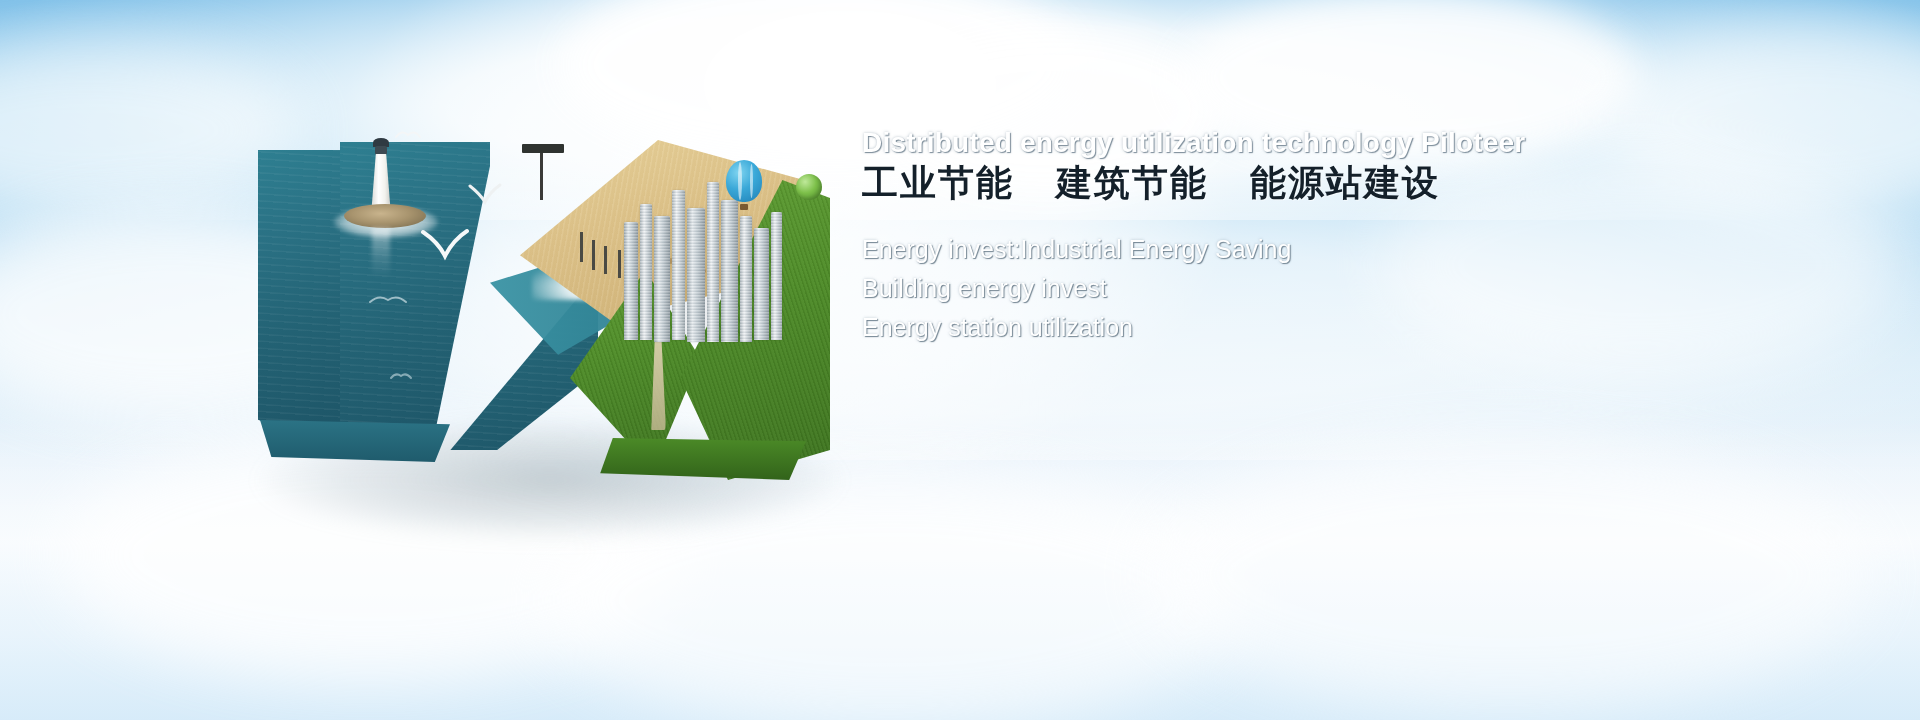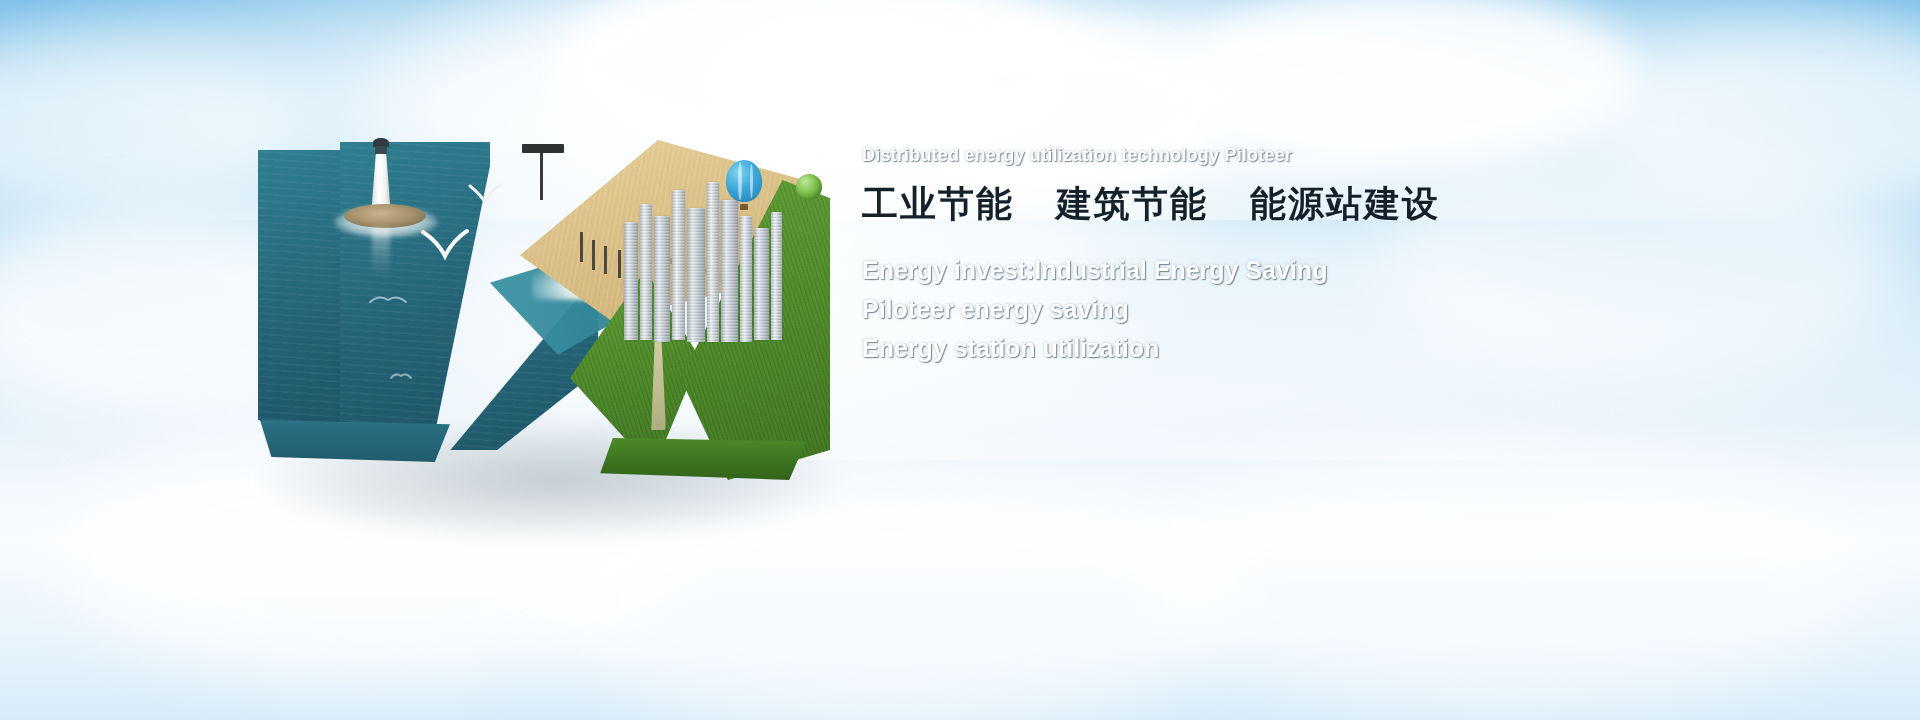--- a/index.html
+++ b/index.html
@@ -123,38 +123,37 @@
   .dune-mark{position:absolute;background:rgba(150,120,70,.45);border-radius:40%;}
 
   
   .copy{position:absolute;left:862px;top:126px;width:1000px;}
   .headline{
     font-size:40px;font-weight:bold;letter-spacing:2px;color:#16222c;
     line-height:1.12;white-space:nowrap;
     text-shadow:1px 1px 0 rgba(255,255,255,.55), 2px 2px 3px rgba(255,255,255,.4);
   }
   .subhead-en{
-    margin-top:19px;
-    font-size:18px;font-weight:bold;color:#ffffff;letter-spacing:.2px;white-space:nowrap;
+    margin-top:1px;
+    font-size:28px;font-weight:bold;color:#ffffff;letter-spacing:.2px;white-space:nowrap;
     text-shadow:1px 1px 1px rgba(90,110,125,.75), 0 0 3px rgba(120,140,155,.5);
   }
   .lead-cn{
     margin-top:26px;
     font-size:34px;font-weight:bold;color:#14202a;letter-spacing:2px;white-space:nowrap;
     text-shadow:1px 1px 0 rgba(255,255,255,.5);
   }
   .services-cn{
-    margin-top:14px;
     font-size:36px;font-weight:bold;color:#14202a;letter-spacing:2px;white-space:nowrap;
     text-shadow:1px 1px 0 rgba(255,255,255,.5);
   }
   .services-cn .gap{display:inline-block;width:18px;}
   .en-list{margin-top:22px;}
   .en-line{
-    font-size:25px;font-weight:bold;color:#ffffff;line-height:1.55;white-space:nowrap;
+    font-size:25px;font-weight:normal;color:#ffffff;line-height:1.55;white-space:nowrap;
     text-shadow:1px 1px 1px rgba(90,110,125,.8), 0 0 3px rgba(120,140,155,.45);
   }
 </style>
 </head>
 <body>
 
 <div class="banner">
 
   <div class="sun-wash"></div>
 
@@ -285,19 +284,19 @@
     <div class="services-cn">
       <span>工业节能</span>
       <span class="gap"></span>
       <span>建筑节能</span>
       <span class="gap"></span>
       <span>能源站建设</span>
     </div>
 
     <div class="en-list">
       <div class="en-line">Energy invest:Industrial Energy Saving</div>
-      <div class="en-line">Piloteer energy saving</div>
+      <div class="en-line">Building energy invest</div>
       <div class="en-line">Energy station utilization</div>
     </div>
 
   </div>
 
 </div>
 
 </body></html>

